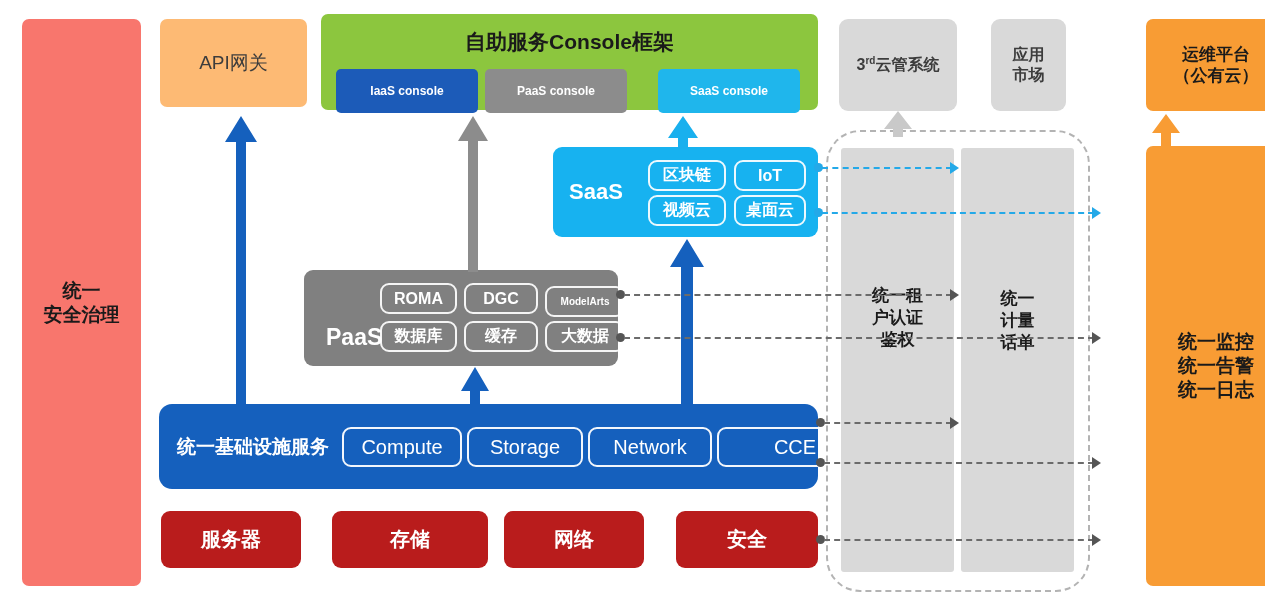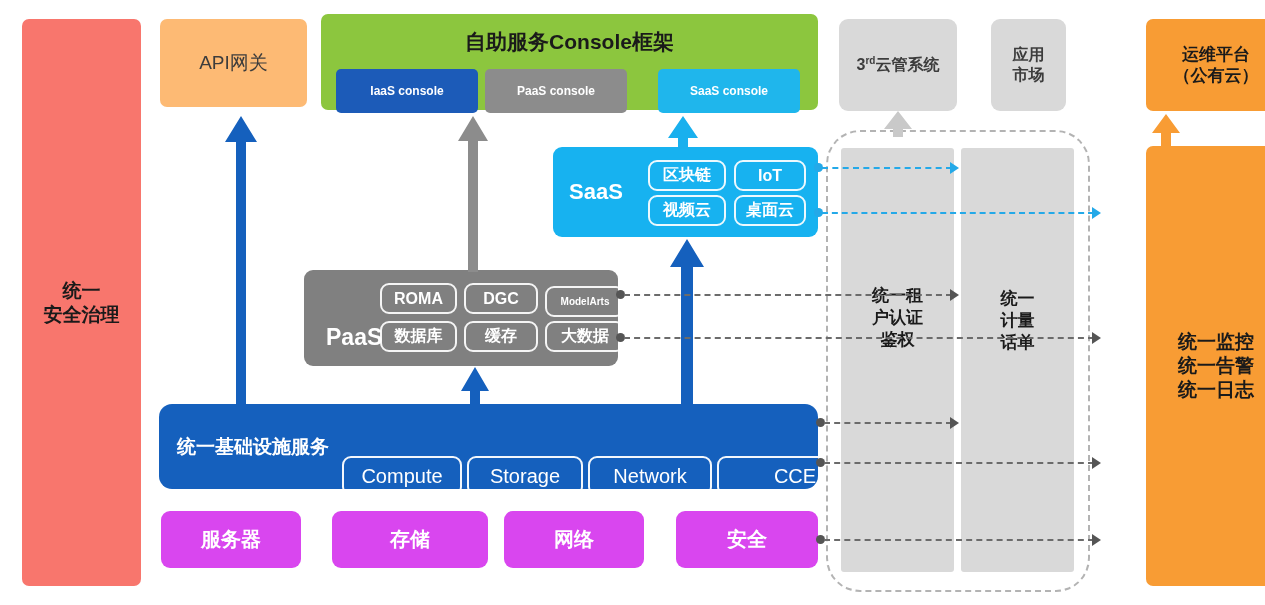--- a/index.html
+++ b/index.html
@@ -37,22 +37,22 @@
   .pill{position:absolute;box-sizing:border-box;border:2px solid rgba(255,255,255,.92);
        border-radius:9px;display:flex;align-items:center;justify-content:center;
        color:#fff;font-size:16px;font-weight:600;height:31px;}
 
   
   .infra{background:#1560bd;border-radius:13px;}
   .infra-label{position:absolute;left:18px;top:50%;transform:translateY(-50%);
        color:#fff;font-size:19px;font-weight:600;}
   .ipill{position:absolute;box-sizing:border-box;border:2px solid rgba(255,255,255,.95);
        border-radius:9px;display:flex;align-items:center;justify-content:center;
-       color:#fff;font-size:20px;font-weight:500;height:40px;margin-top:29px;}
-  .bbox{background:#d946ef;border-radius:9px;color:#fff;font-size:20px;font-weight:600;}
+       color:#fff;font-size:20px;font-weight:500;height:40px;}
+  .bbox{background:#b91c1c;border-radius:9px;color:#fff;font-size:20px;font-weight:600;}
 
   
   .dash-container{position:absolute;box-sizing:border-box;border:2px dashed #b3b3b3;
        border-radius:34px;}
   .gcol{position:absolute;background:#d9d9d9;border-radius:3px;}
   .gcol-label{position:absolute;left:0;right:0;text-align:center;color:#1a1a1a;
        font-size:17px;font-weight:600;line-height:1.3;}
 
   
   .arrow{position:absolute;}

